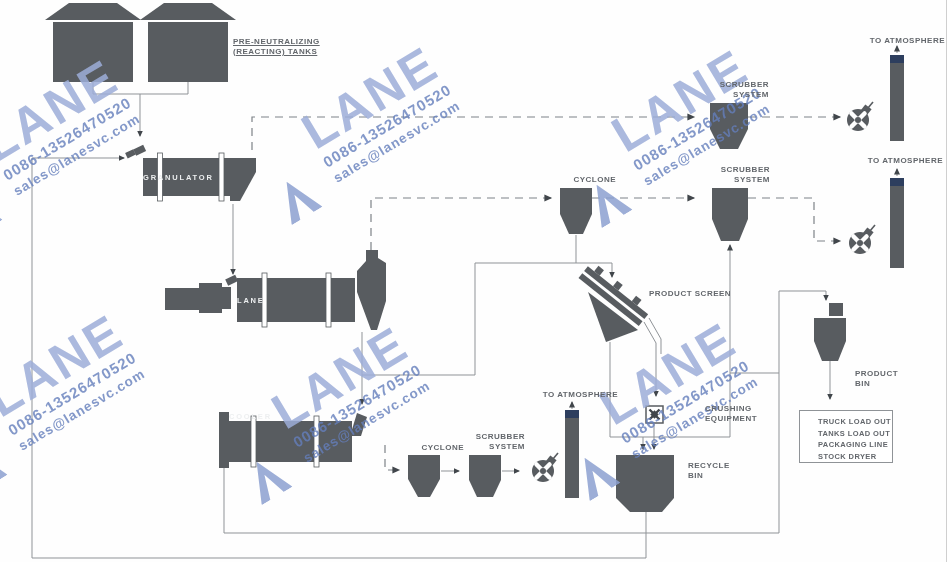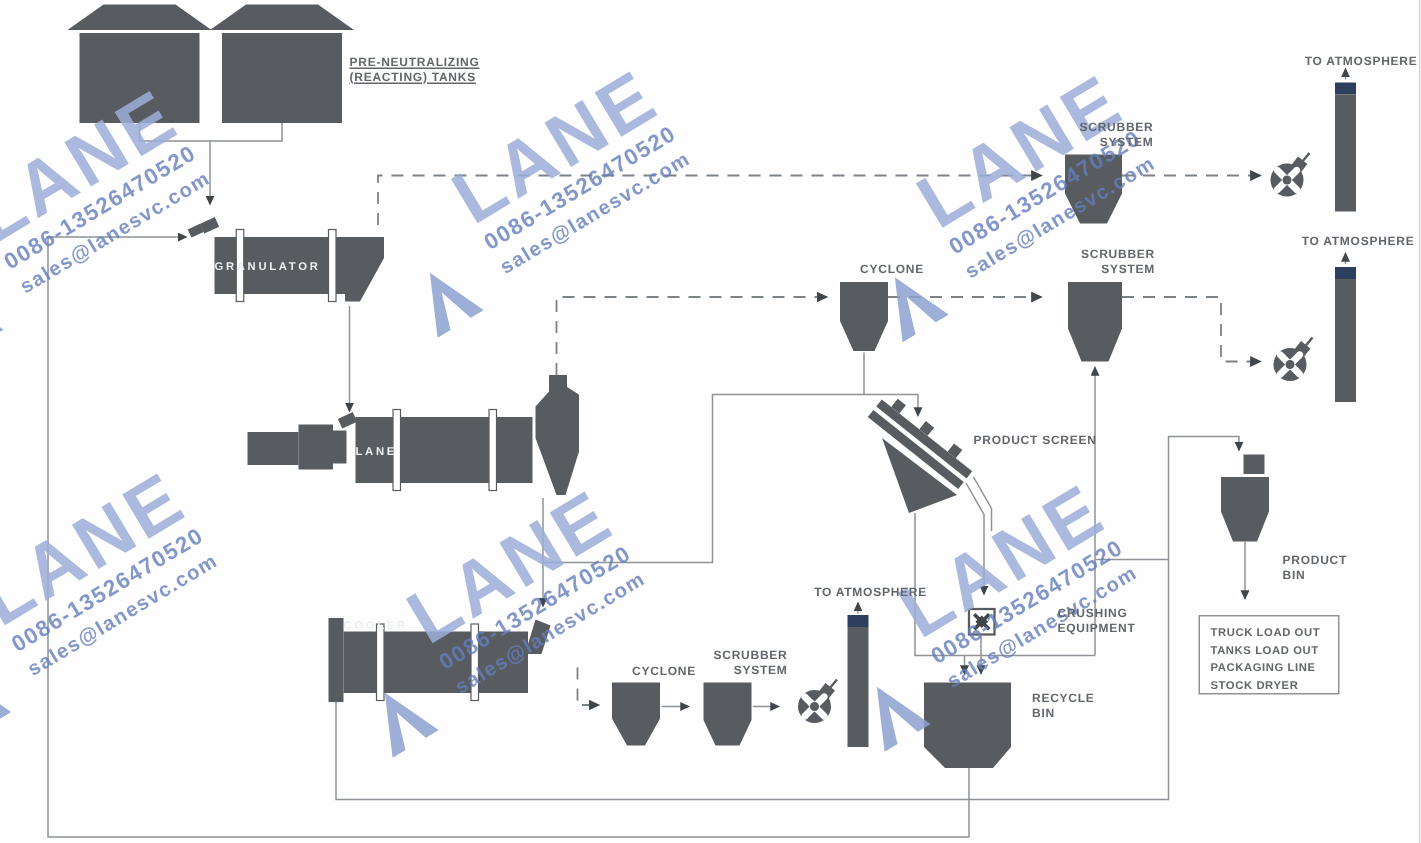--- a/index.html
+++ b/index.html
@@ -17,21 +17,21 @@
     position:absolute;font-size:7.5px;letter-spacing:1.8px;color:#edeff0;
     font-weight:700;text-align:left;z-index:30;
   }
   .title{
     position:absolute;left:273px;top:6px;width:460px;text-align:center;
     font-size:13.5px;font-weight:700;letter-spacing:.6px;color:#4c5156;z-index:30;
   }
   .truck-box{
     position:absolute;left:799px;top:410px;width:94px;height:53px;
     border:1px solid #8f9397;box-sizing:border-box;background:#fff;
-    padding:5px 0 0 7px;z-index:25;
+    padding:5px 0 0 18px;z-index:25;
   }
   .truck-box div{font-size:7.5px;line-height:11.5px;letter-spacing:.4px;color:#63676c;font-weight:700;}
   .wm{
     position:absolute;width:210px;text-align:center;transform:rotate(-31deg);
     z-index:20;pointer-events:none;
   }
   .wm .brand{
     display:block;font-size:50px;font-weight:700;letter-spacing:3px;line-height:46px;
     color:rgba(156,173,216,0.85);
   }

